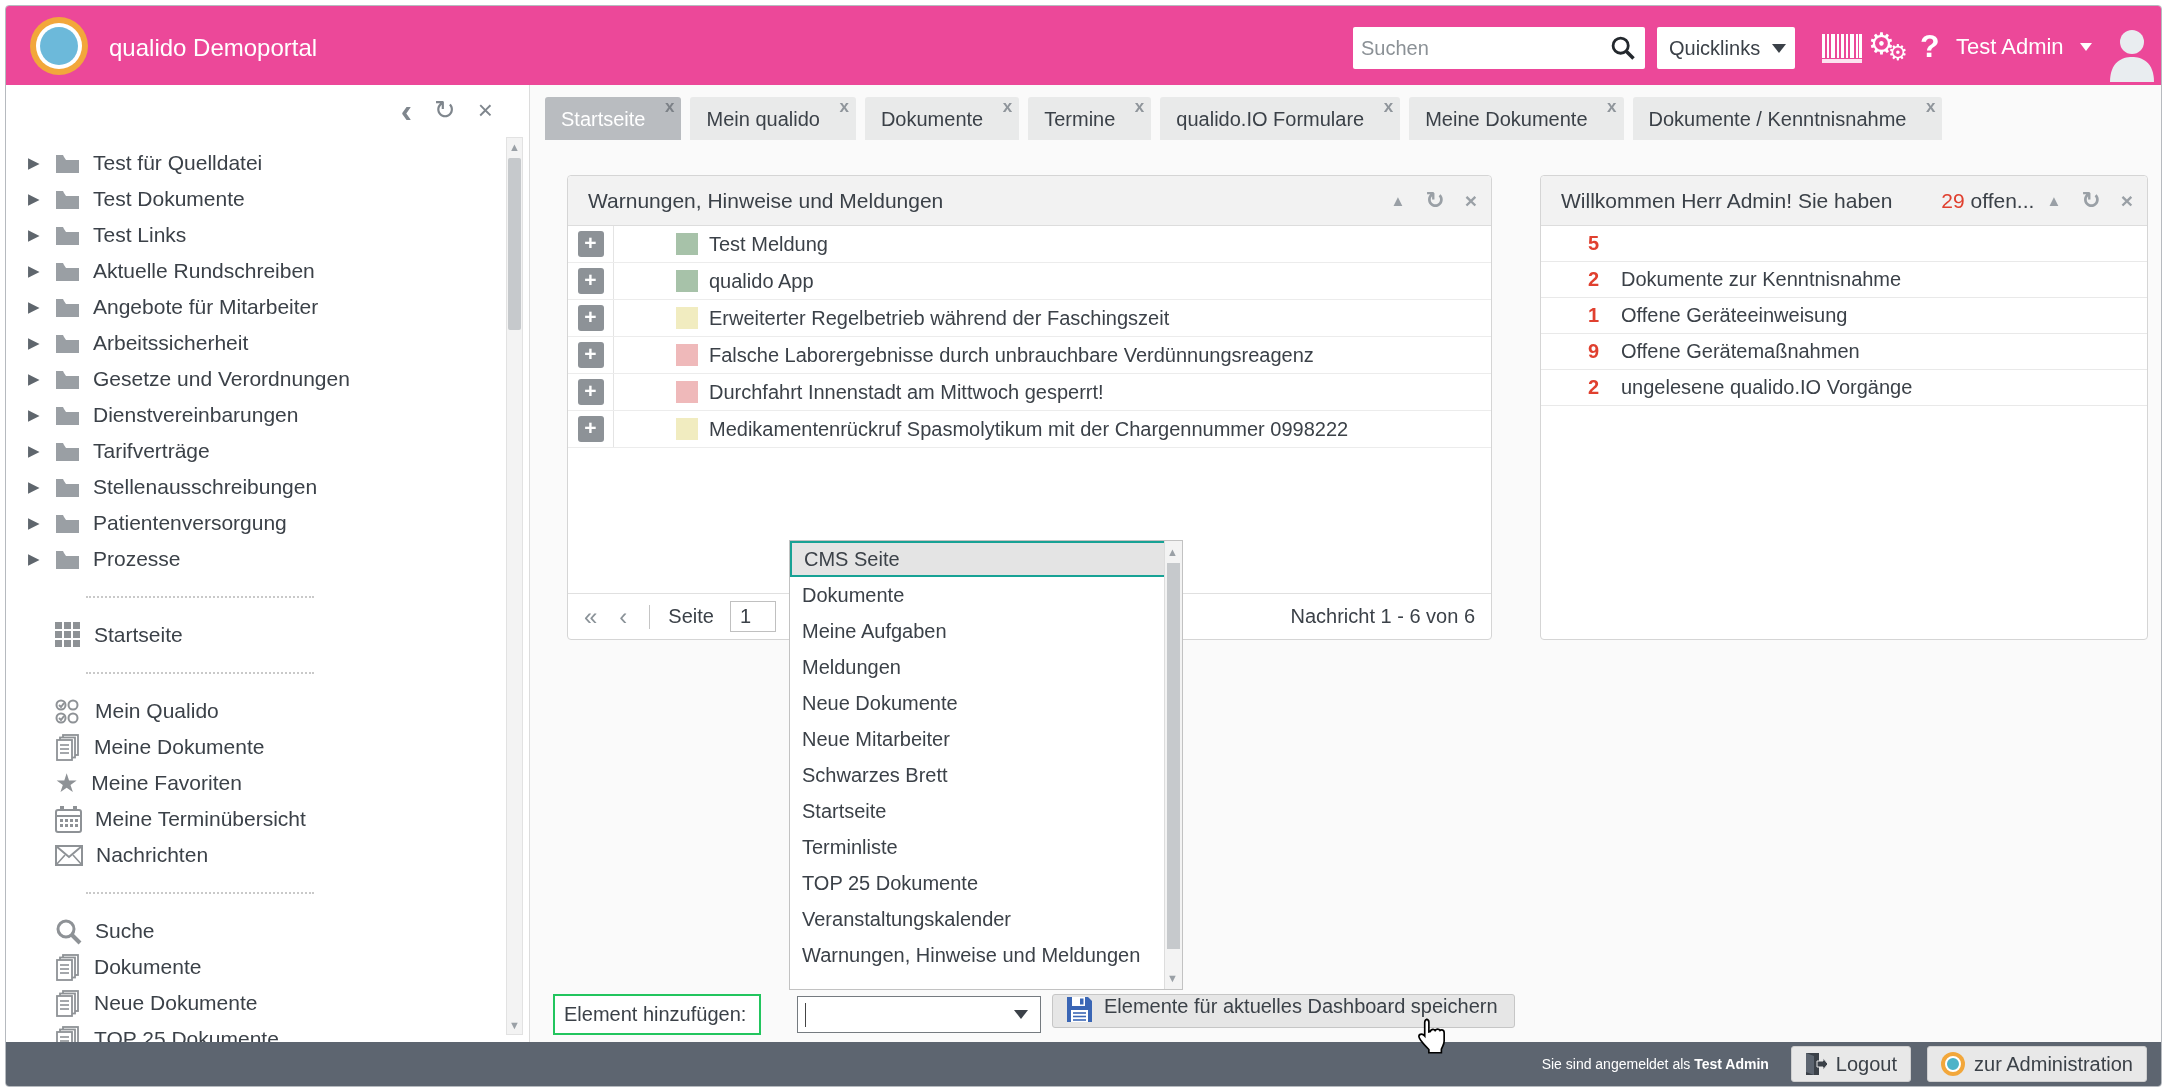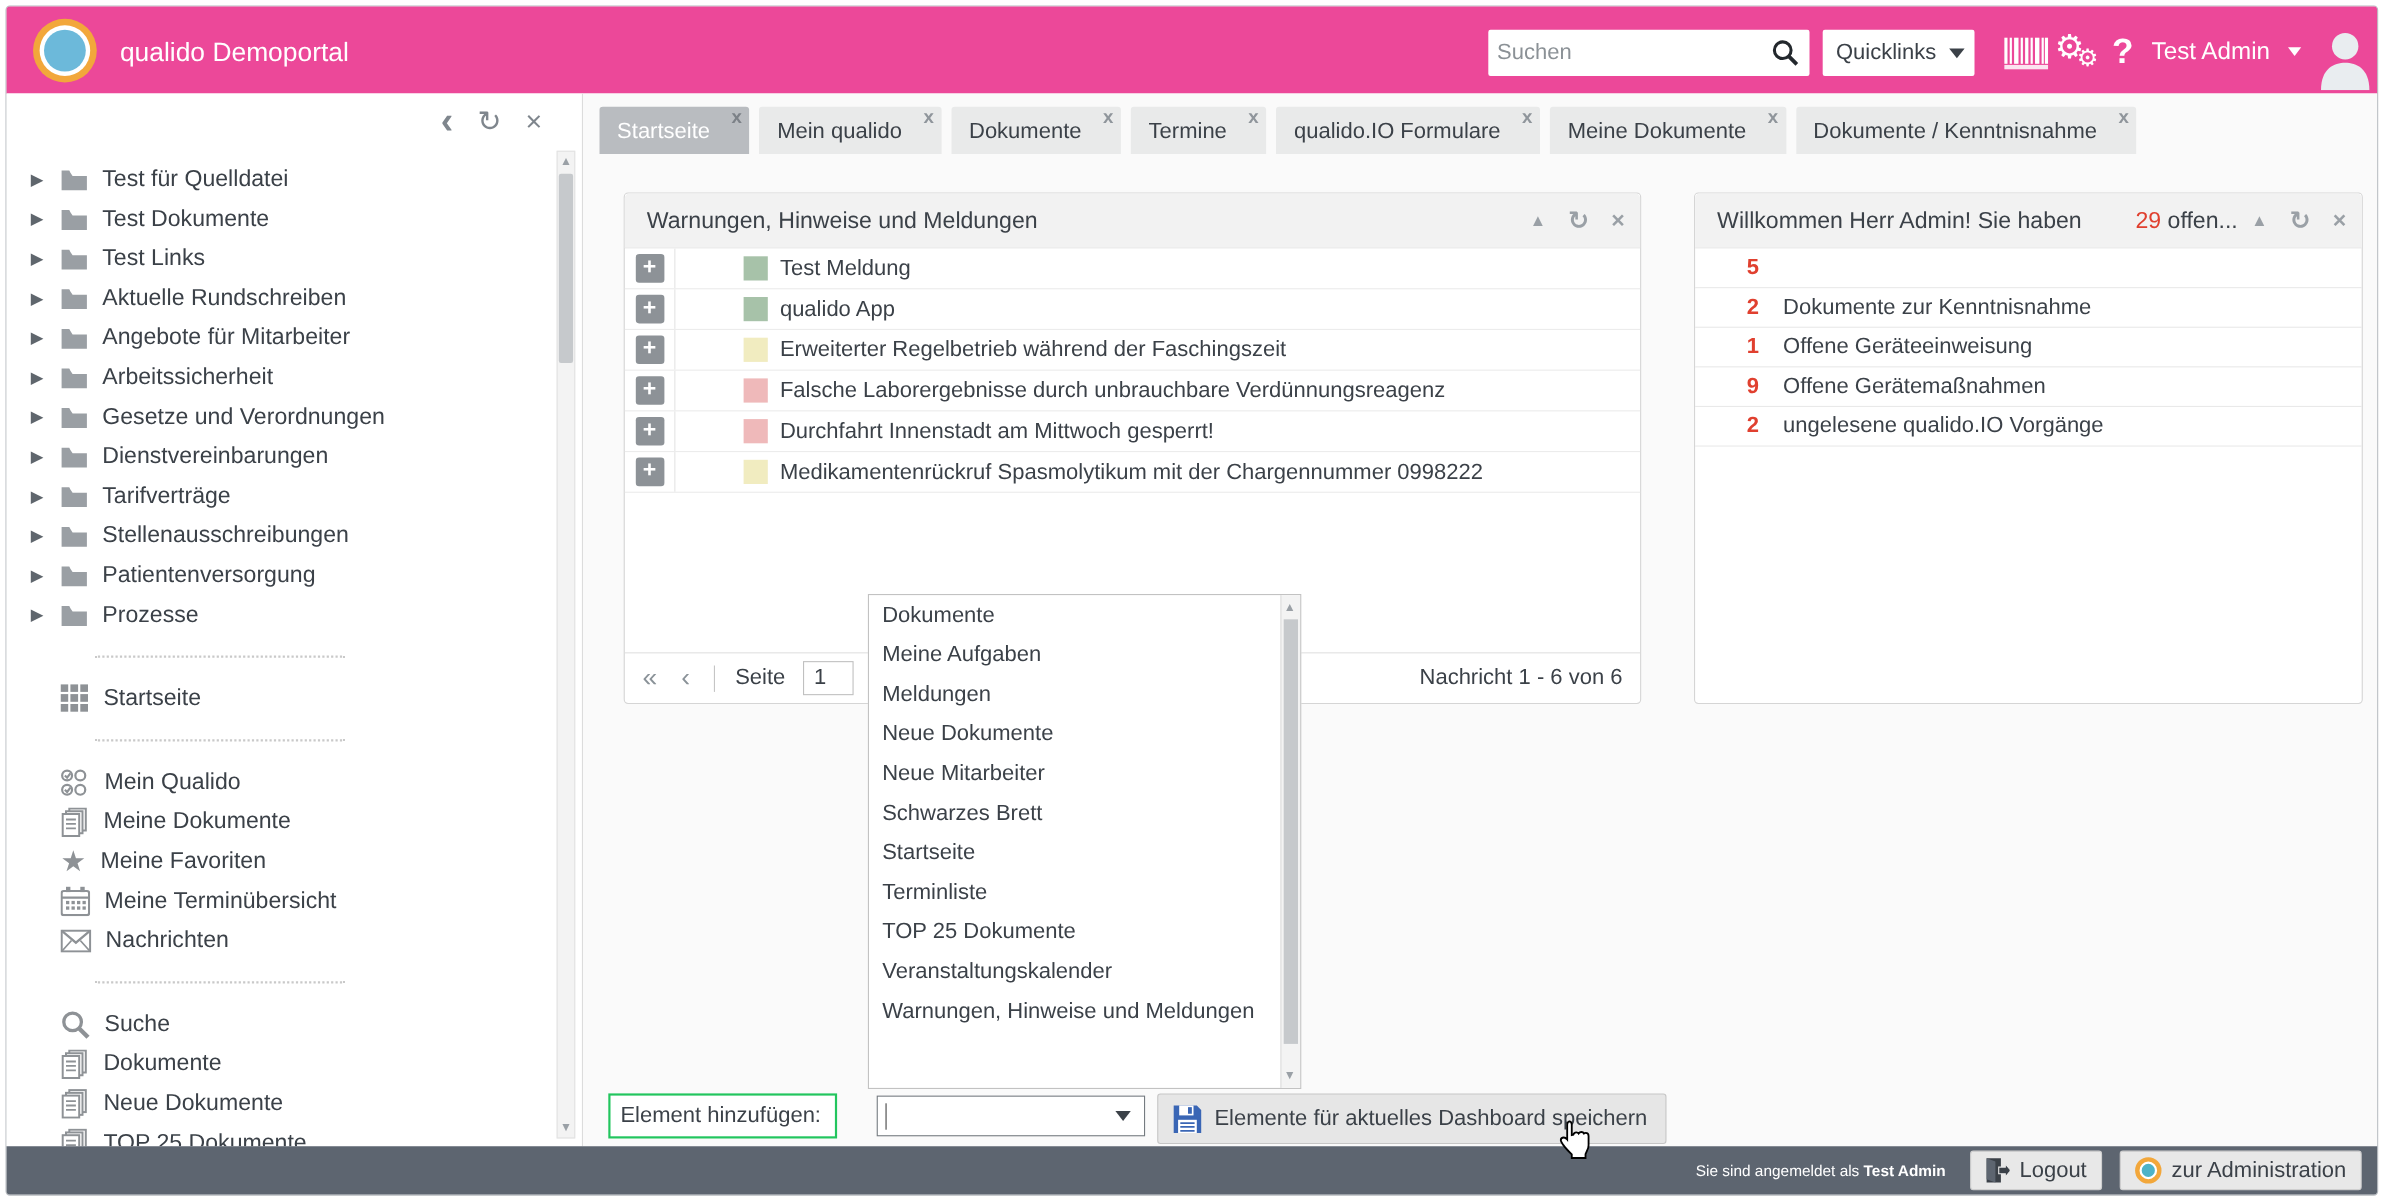--- a/index.html
+++ b/index.html
@@ -82,21 +82,21 @@
   .dd-item { height:36px; line-height:36px; font-size:20px; padding-left:12px; cursor:pointer; white-space:nowrap; }
   .dd-item.sel { border:2px solid #17a295; background:#e4e4e4; line-height:32px; }
   #dd-scroll { position:absolute; right:0; top:0; width:18px; height:448px; background:#f3f3f3; border-left:1px solid #ddd; }
   #dd-thumb { position:absolute; left:2px; top:22px; width:13px; height:386px; background:#c6c9cc; }
 
   
   #add-label { left:553px; top:994px; width:208px; height:41px; border:2px solid #22c55e; display:flex; align-items:center; padding-left:9px; font-size:20px; background:#fff; }
   #add-combo { left:797px; top:996px; width:244px; height:37px; background:#fff; border:1px solid #757b80; display:flex; align-items:center; }
   #combo-caret-bar { width:1px; height:24px; background:#444; margin-left:7px; }
   #add-combo .tri-down { margin-left:auto; margin-right:12px; }
-  #save-btn { left:1052px; top:994px; height:46px; background:#e6e6e6; border:1px solid #c6c6c6; border-radius:3px; display:flex; align-items:center; gap:10px; padding:0 16px 0 12px; font-size:20px; cursor:pointer; }
+  #save-btn { left:1052px; top:994px; height:34px; background:#e6e6e6; border:1px solid #c6c6c6; border-radius:3px; display:flex; gap:10px; padding:0 16px 0 12px; font-size:20px; cursor:pointer; }
 
   
   #footer { left:6px; top:1042px; width:2155px; height:44px; background:#5d6570; border-radius:0 0 3px 3px; display:flex; align-items:center; justify-content:flex-end; gap:16px; padding-right:14px; }
   #login-status { color:#fff; font-size:14px; margin-right:6px; }
   #login-status b { font-weight:bold; }
   .foot-btn { height:36px; background:#e8e8e8; border:1px solid #cfcfcf; border-radius:3px; display:flex; align-items:center; gap:9px; padding:0 13px; font-size:20px; color:#3b4148; cursor:pointer; }
   .mini-logo { width:24px; height:24px; border-radius:50%; background:#f2a73b; position:relative; }
   .mini-logo i { position:absolute; left:4px; top:4px; width:16px; height:16px; border-radius:50%; background:#4db3c8; border:2px solid #fff; }
 
   #cursor { left:1416px; top:1018px; z-index:99; }
@@ -499,20 +499,21 @@
       <span class="wel-num">9</span>
       <span class="wel-lbl">Offene Gerätemaßnahmen</span>
     </div>
   <div class="wel-row">
       <span class="wel-num">2</span>
       <span class="wel-lbl">ungelesene qualido.IO Vorgänge</span>
     </div>
 </div>
 
 <div class="abs" id="dropdown">
+  <div class="dd-item sel">CMS Seite</div>
   <div class="dd-item">Dokumente</div>
   <div class="dd-item">Meine Aufgaben</div>
   <div class="dd-item">Meldungen</div>
   <div class="dd-item">Neue Dokumente</div>
   <div class="dd-item">Neue Mitarbeiter</div>
   <div class="dd-item">Schwarzes Brett</div>
   <div class="dd-item">Startseite</div>
   <div class="dd-item">Terminliste</div>
   <div class="dd-item">TOP 25 Dokumente</div>
   <div class="dd-item">Veranstaltungskalender</div>

